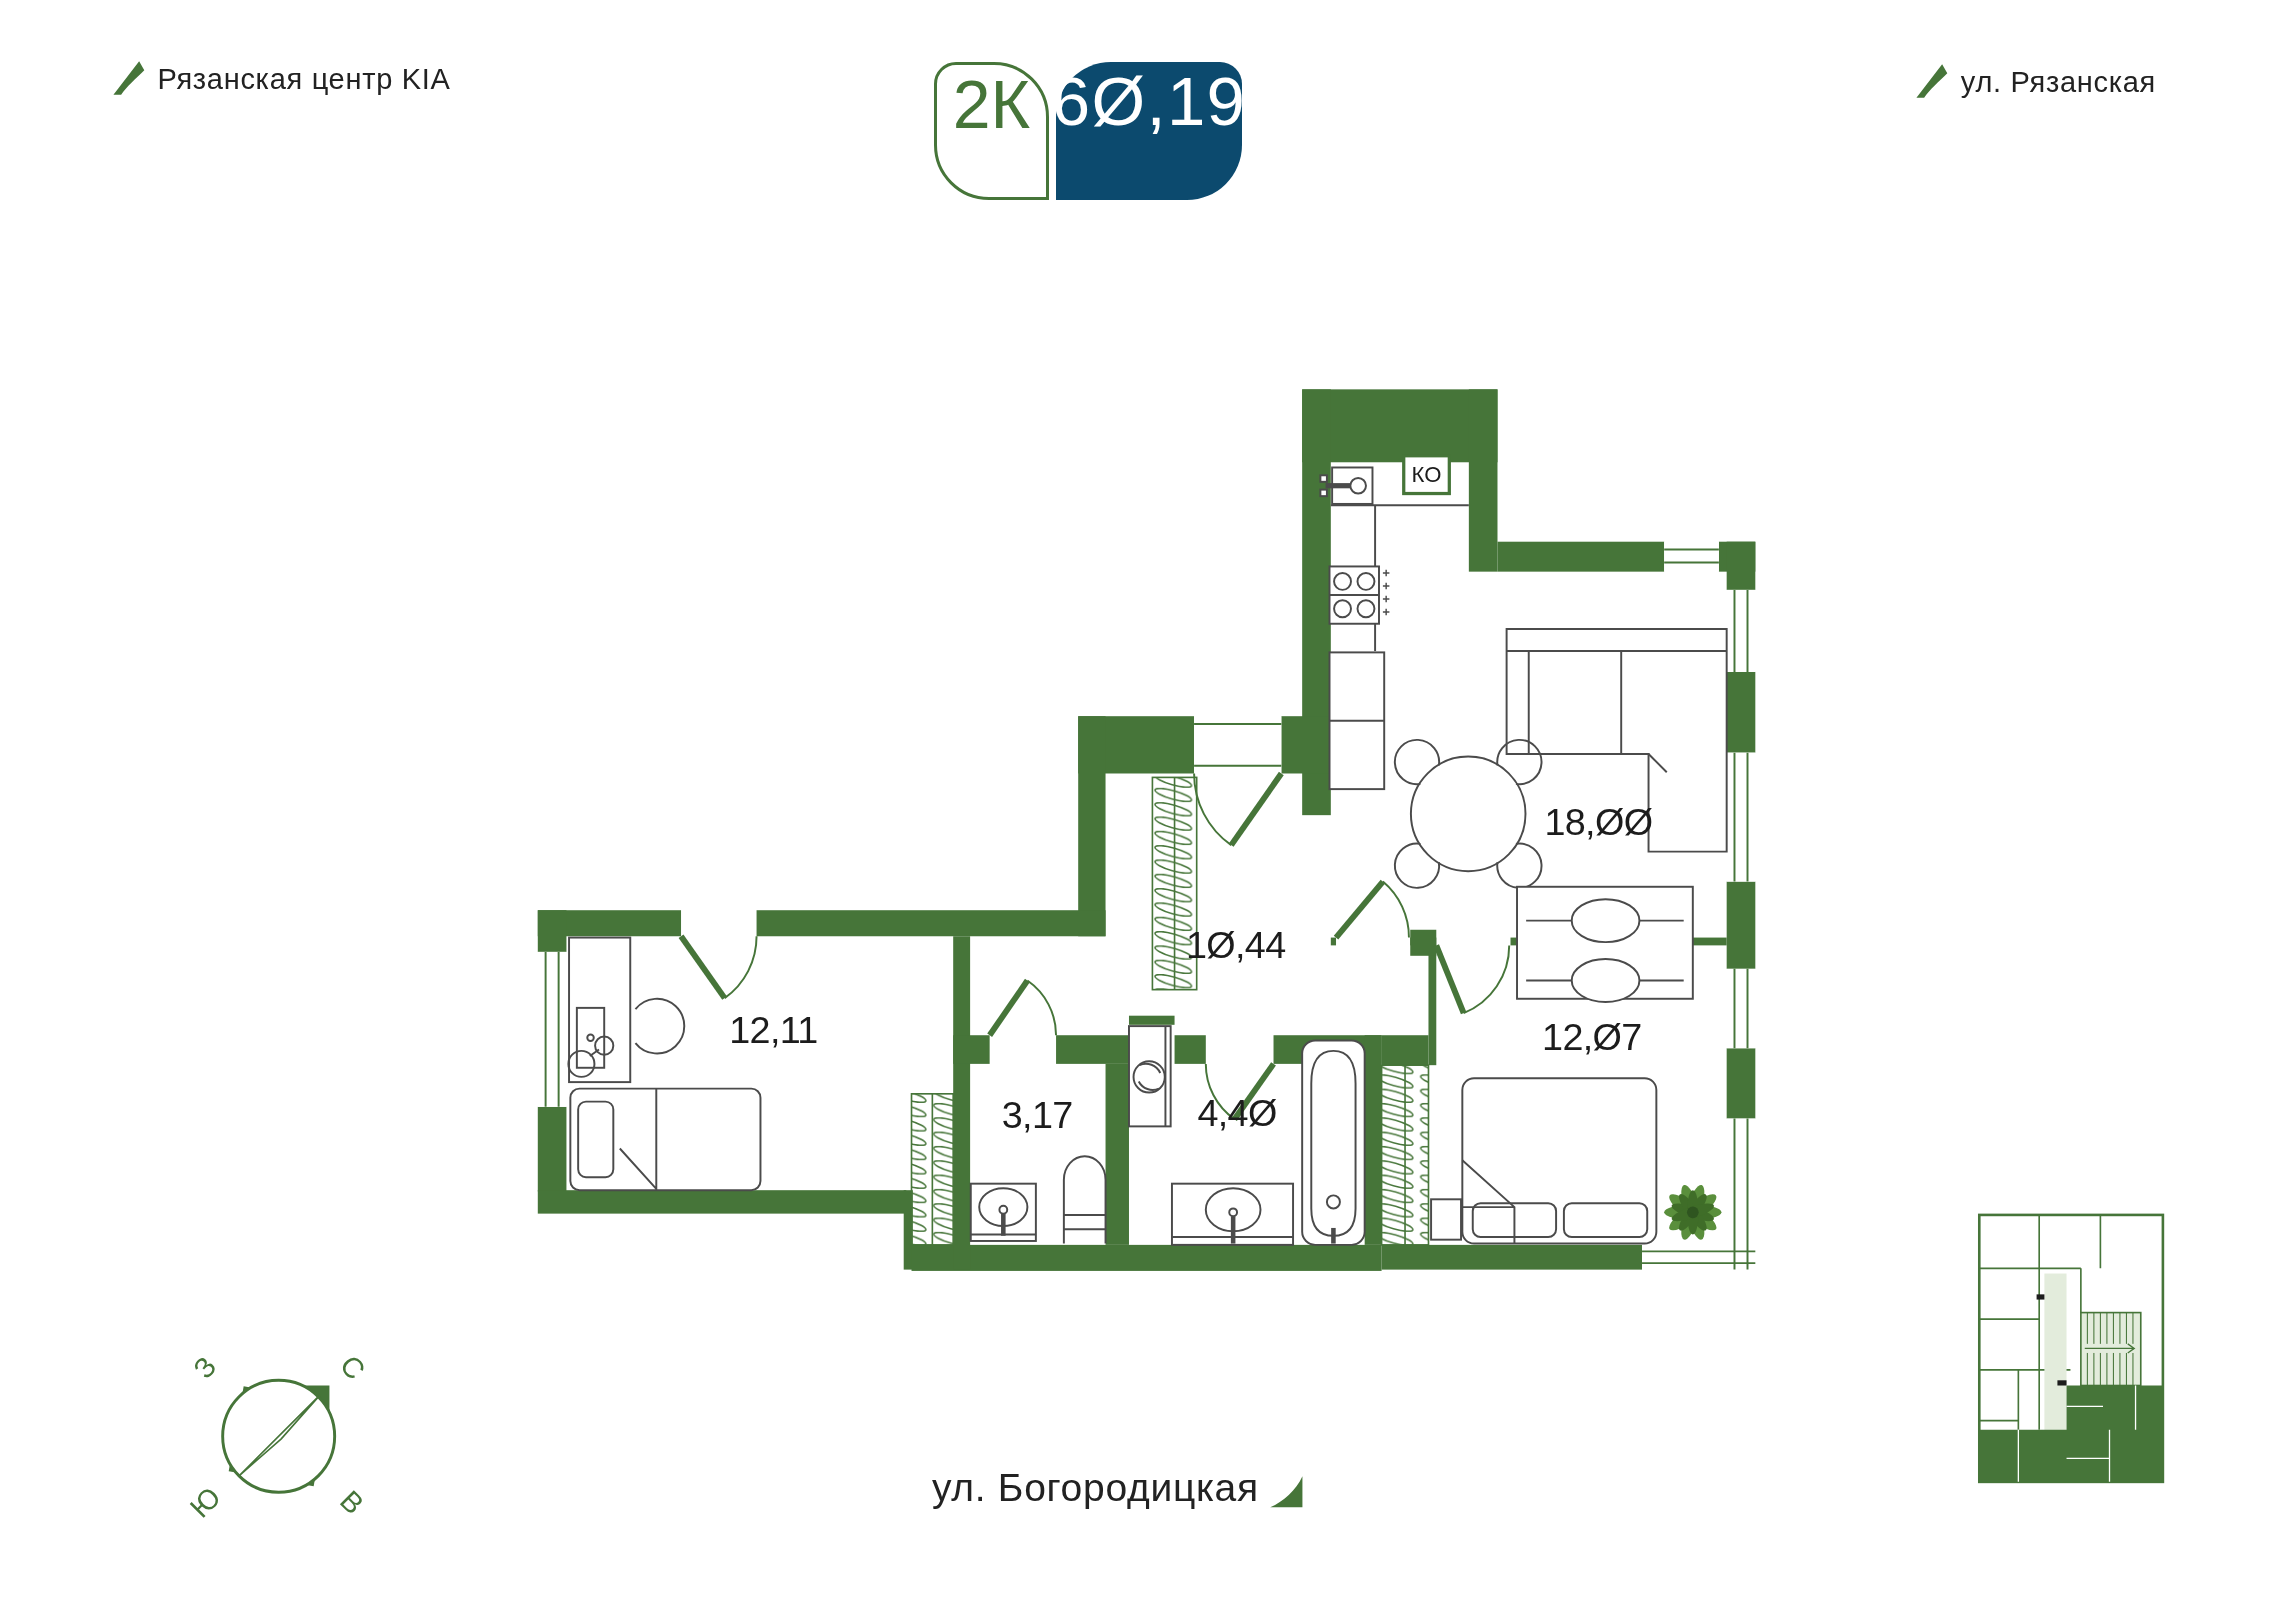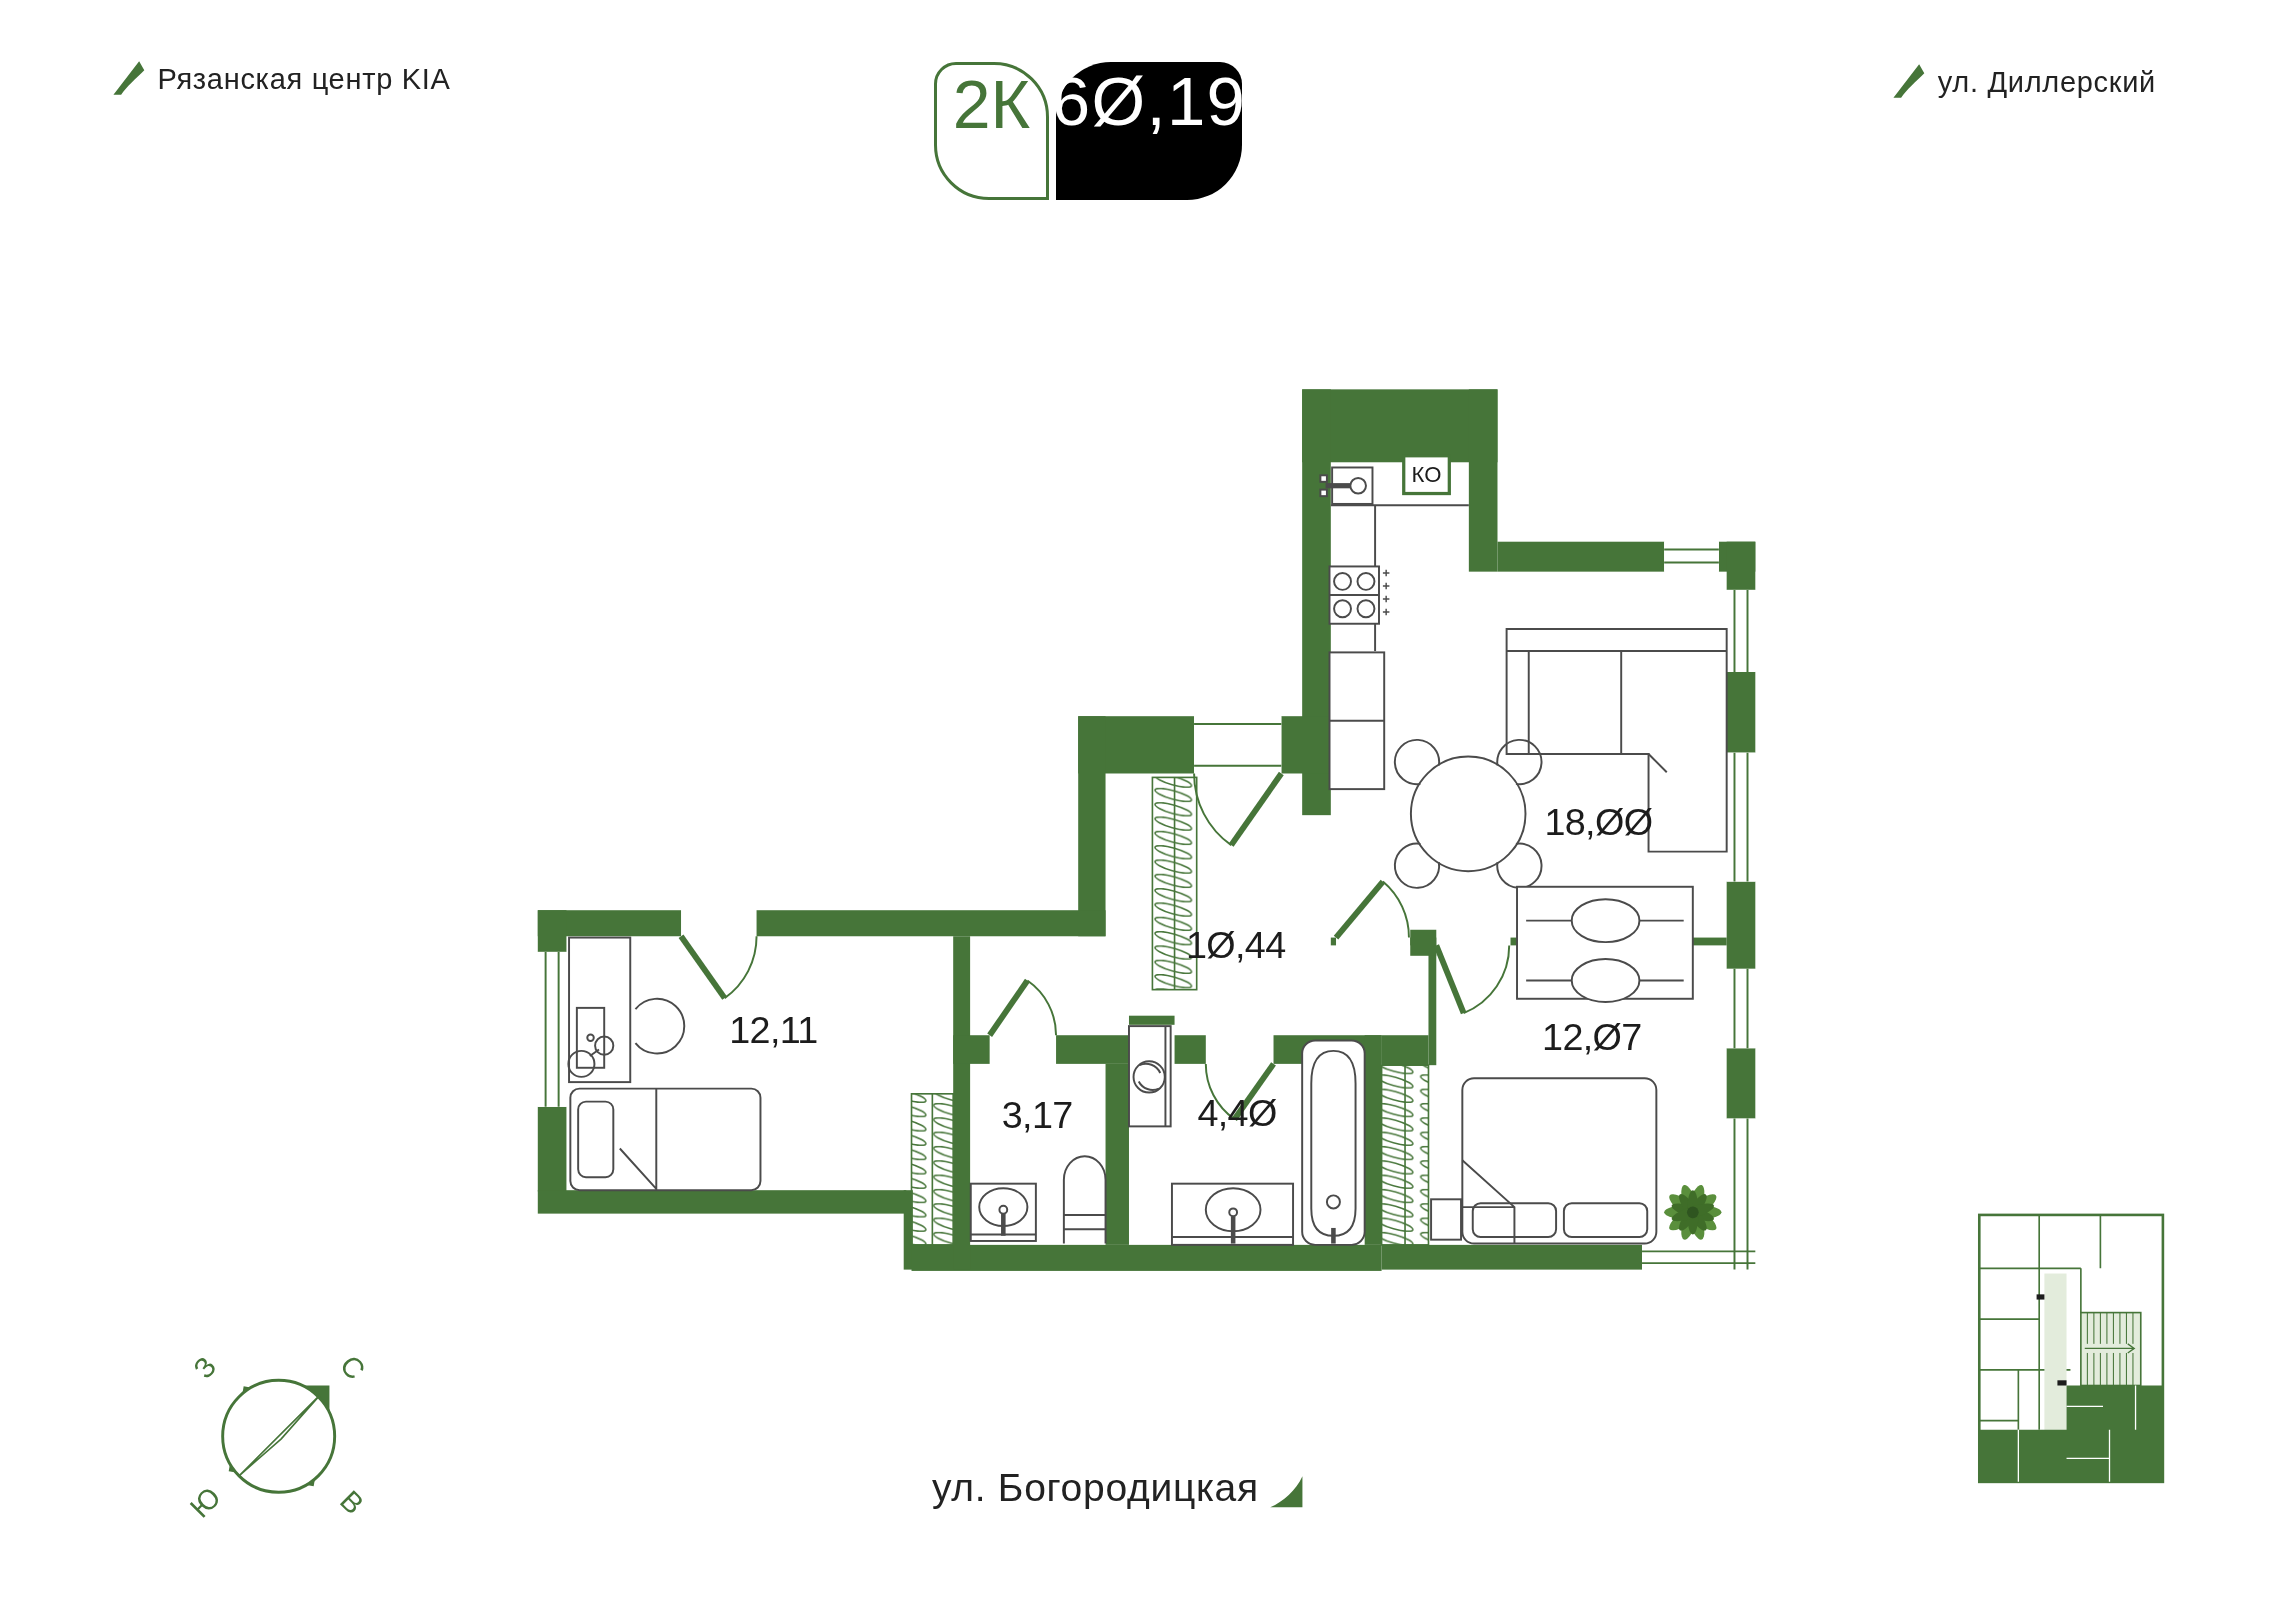--- a/index.html
+++ b/index.html
@@ -9,42 +9,42 @@
   .abs{position:absolute;}
   .landmark{display:flex;align-items:flex-end;gap:10.4px;font-size:29px;letter-spacing:0.7px;color:#222;}
   .landmark svg{display:block;}
   #lm-left{left:112px;top:60px;}
   #lm-right{right:128px;top:63px;}
   #lm-bottom{left:932px;top:1466px;font-size:39px;}
   .badge{position:absolute;top:62px;height:138px;box-sizing:border-box;
          display:flex;align-items:flex-start;justify-content:center;}
   #badge-left{left:934px;width:115px;background:#fff;border:3.9px solid #467539;
               border-radius:22px 55px 0 55px;color:#467539;font-size:68px;}
-  #badge-right{left:1056px;width:186px;background:#000000;border-radius:55px 22px 55px 0;
+  #badge-right{left:1056px;width:186px;background:#0c4a6e;border-radius:55px 22px 55px 0;
                color:#ffffff;font-size:69px;letter-spacing:1.3px;}
   svg text{font-family:"Liberation Sans", sans-serif;}
   .area-label{font-size:58px;fill:#1c1c1c;letter-spacing:-1px;}
   .vent-label{font-size:34px;fill:#1c1c1c;}
   .compass-letter{font-size:44px;fill:#467539;}
 </style>
 </head>
 <body>
 
 <div class="abs landmark" id="lm-left">
   <svg width="35" height="36" viewBox="0 0 54 56">
     <path d="M2,54 L42,2 L50,16 C38,28 22,42 14,54 Z" fill="#467539"></path>
   </svg>
   <span>Рязанская центр KIA</span>
 </div>
 
 <div class="abs landmark" id="lm-right">
   <svg width="35" height="36" viewBox="0 0 54 56">
     <path d="M2,54 L42,2 L50,16 C38,28 22,42 14,54 Z" fill="#467539"></path>
   </svg>
-  <span>ул. Диллерский</span>
+  <span>ул. Рязанская</span>
 </div>
 
 <div class="abs landmark" id="lm-bottom">
   <span>ул. Богородицкая</span>
   <svg width="36" height="34" viewBox="0 0 56 52">
     <path d="M52,0 L52,48 L2,48 C22,40 42,22 52,0 Z" fill="#467539"></path>
   </svg>
 </div>
 
 <div class="badge" id="badge-left">

